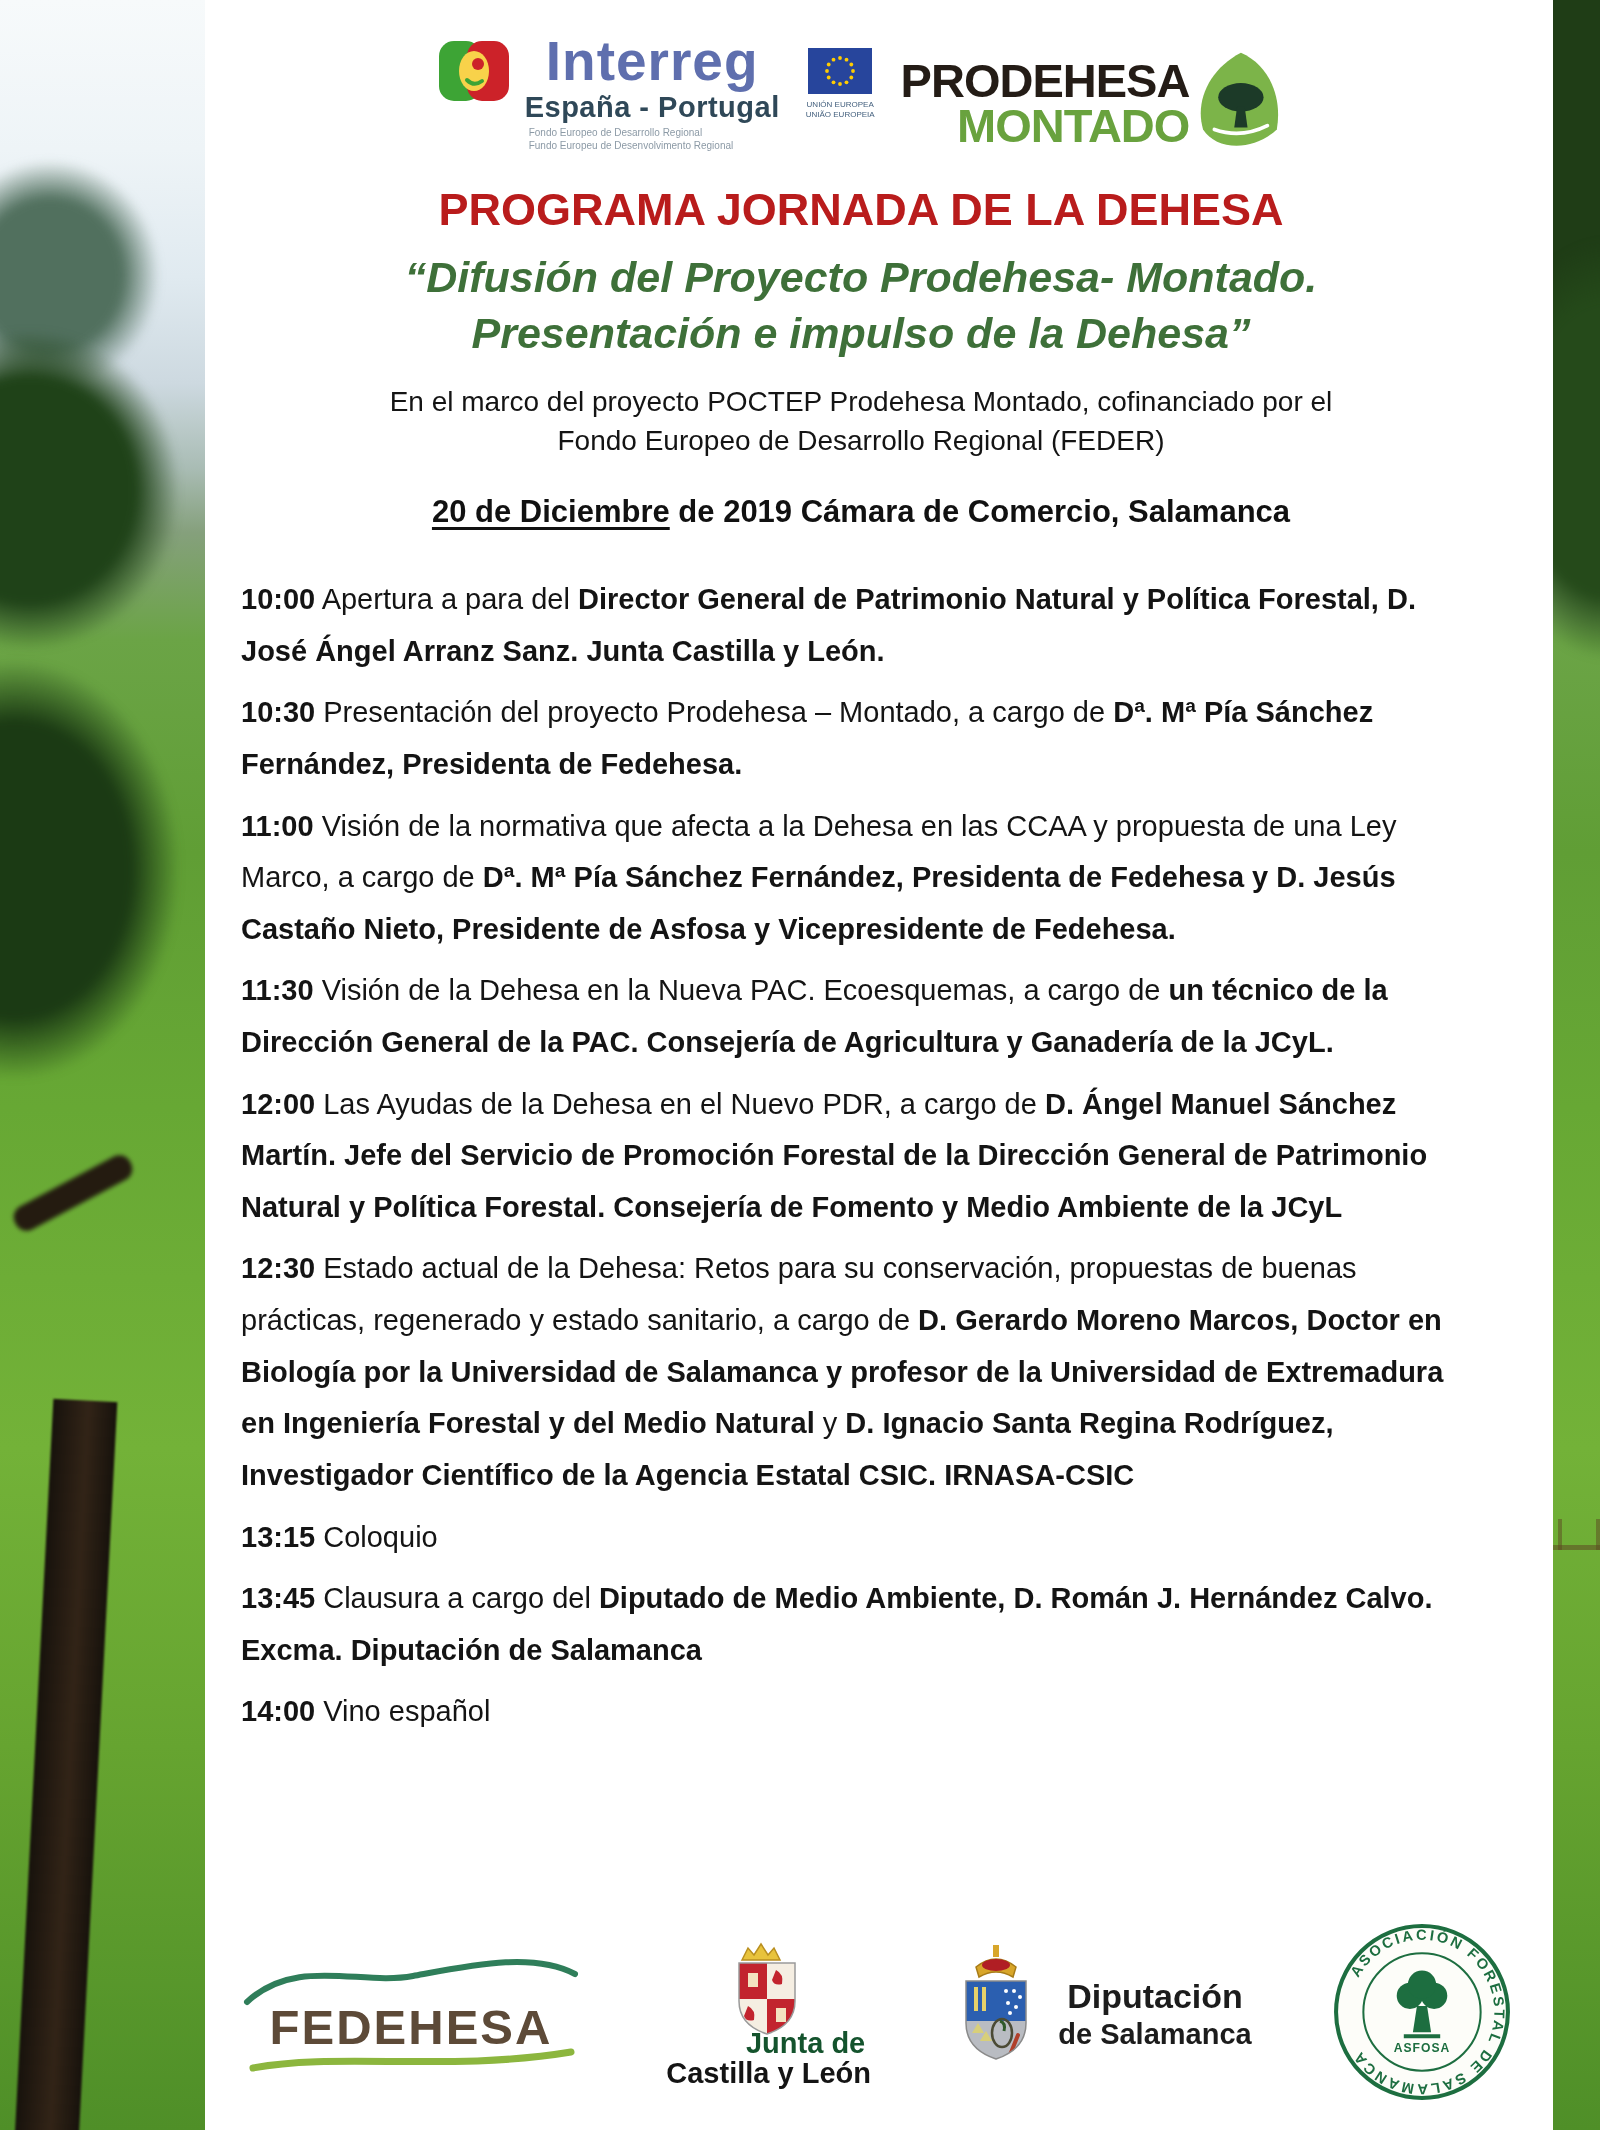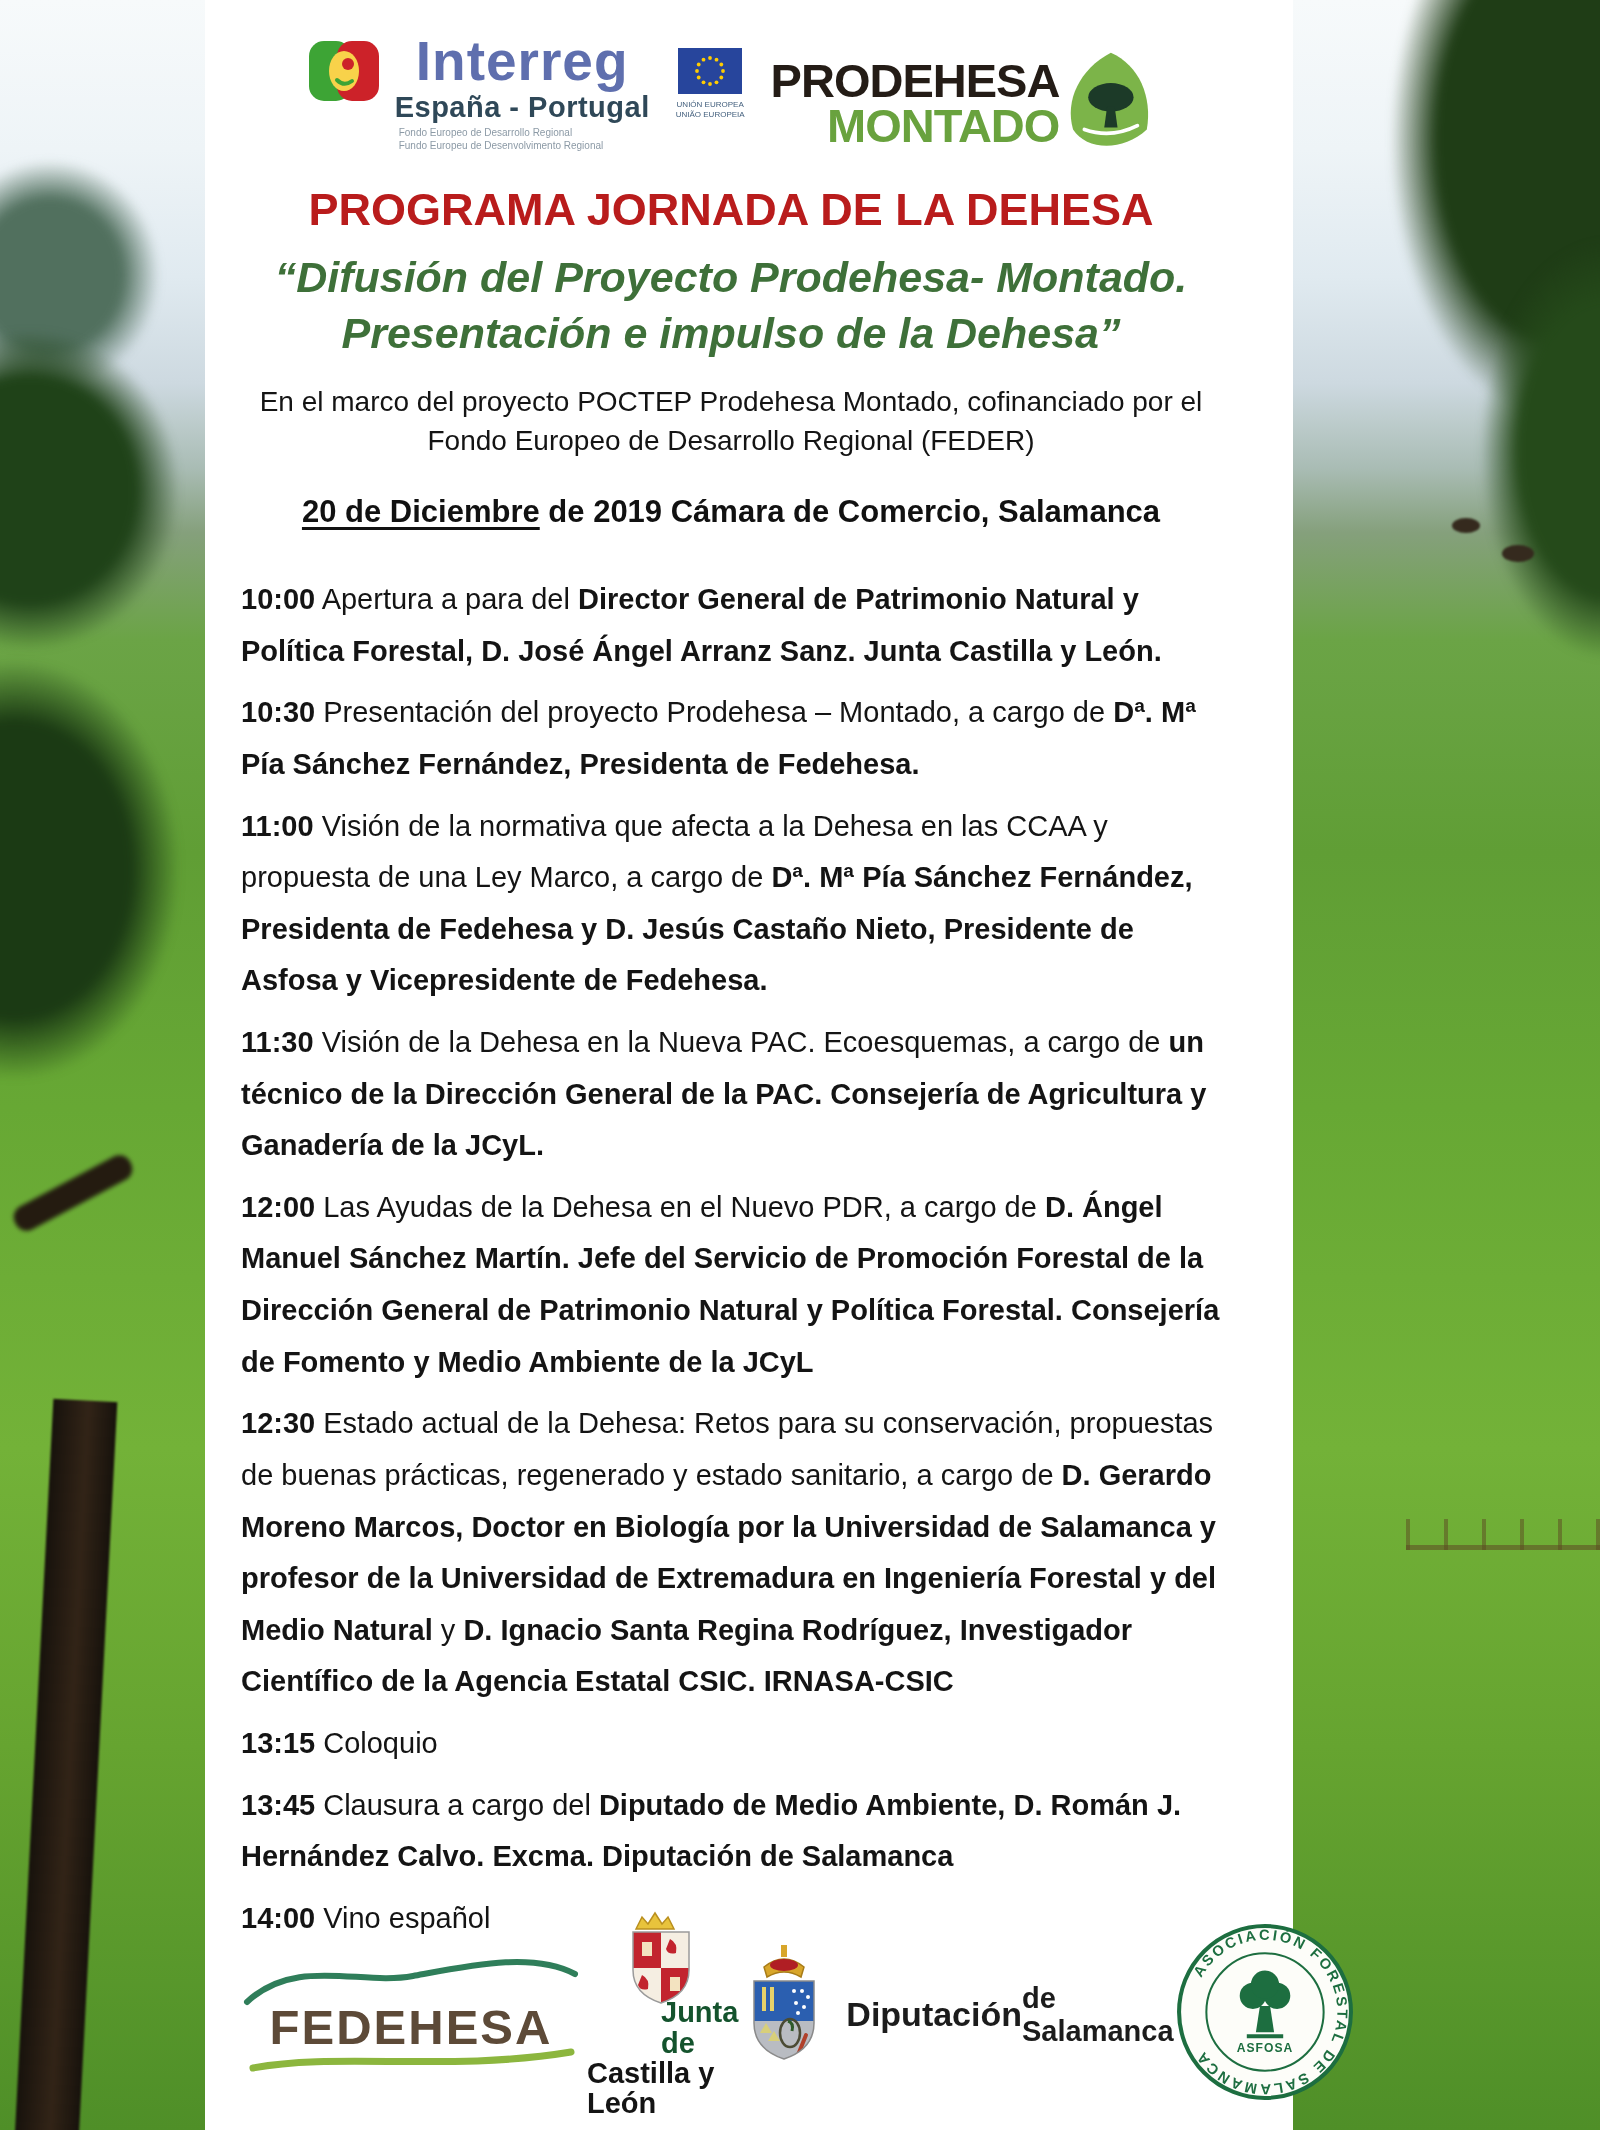--- a/index.html
+++ b/index.html
@@ -20,21 +20,21 @@
   .blob.r2{left:1480px;top:240px;width:260px;height:420px;background:radial-gradient(closest-side,#254a1a 70%,rgba(37,74,26,0));}
   .trunk{position:absolute;left:34px;top:1400px;width:64px;height:740px;background:linear-gradient(90deg,#17120c,#322417 55%,#17120c);transform:rotate(3deg);filter:blur(1px);}
   .branch{position:absolute;left:8px;top:1180px;width:130px;height:26px;background:#241b10;transform:rotate(-28deg);filter:blur(2px);border-radius:12px;}
   .fence{position:absolute;left:1406px;top:1545px;width:194px;height:5px;background:rgba(92,72,34,.55);}
   .fence:before{content:"";position:absolute;inset:-26px 0 0 0;background:repeating-linear-gradient(90deg,rgba(92,72,34,.5) 0 4px,transparent 4px 38px);}
   .cow{position:absolute;background:#352a1e;border-radius:50%;filter:blur(1px);}
   .cow.a{left:1452px;top:518px;width:28px;height:15px;}
   .cow.b{left:1502px;top:545px;width:32px;height:17px;}
 
   
-  .panel{position:absolute;left:205px;top:0;width:1088px;height:2130px;background:#ffffff;}
+  .panel{position:absolute;left:205px;top:0;width:1348px;height:2130px;background:#ffffff;}
   .inner{position:relative;width:100%;height:100%;box-sizing:border-box;padding:26px 72px 0 36px;}
 
   
   .logos-row{display:flex;align-items:flex-start;justify-content:center;gap:26px;min-height:128px;}
   .interreg{display:flex;align-items:flex-start;gap:14px;margin-top:8px;}
   .interreg .txt{display:flex;flex-direction:column;align-items:center;}
   .interreg .word{font-size:55px;font-weight:600;color:#5f6fae;letter-spacing:1px;line-height:1;}
   .interreg .sub{font-size:29px;font-weight:700;color:#2f4858;margin-top:2px;letter-spacing:.5px;}
   .interreg .fine{font-size:10px;color:#8c9aa6;line-height:1.25;margin-top:3px;text-align:left;align-self:flex-start;padding-left:4px;}
   .euflag{display:flex;flex-direction:column;align-items:center;margin-top:22px;}
@@ -56,21 +56,21 @@
   .prog-item{font-size:29px;color:#141414;line-height:1.78;margin:0 0 10px 0;}
   .prog-item .b{font-weight:700;}
 
   
   .footer-logos{position:absolute;left:36px;right:40px;bottom:16px;display:flex;align-items:center;justify-content:space-between;height:200px;}
   .fedehesa{display:flex;flex-direction:column;align-items:flex-end;}
   .junta{display:flex;flex-direction:column;align-items:center;margin-left:6px;}
   .junta .t1{font-size:29px;font-weight:700;color:#14532d;line-height:1.05;margin-top:-34px;margin-left:74px;}
   .junta .t2{font-size:29px;font-weight:700;color:#141414;line-height:1.05;}
   .dipu{display:flex;align-items:center;gap:16px;}
-  .dipu .txt{display:flex;flex-direction:row;align-items:center;}
+  .dipu .txt{display:flex;flex-direction:column;align-items:center;}
   .dipu .t1{font-size:34px;color:#1c1c1c;font-weight:600;}
   .dipu .t2{font-size:29px;color:#1c1c1c;font-weight:600;margin-top:2px;}
 </style>
 </head>
 <body>
 
 <div id="page">
 
   <div class="photo">
     <div class="blob c3"></div>

